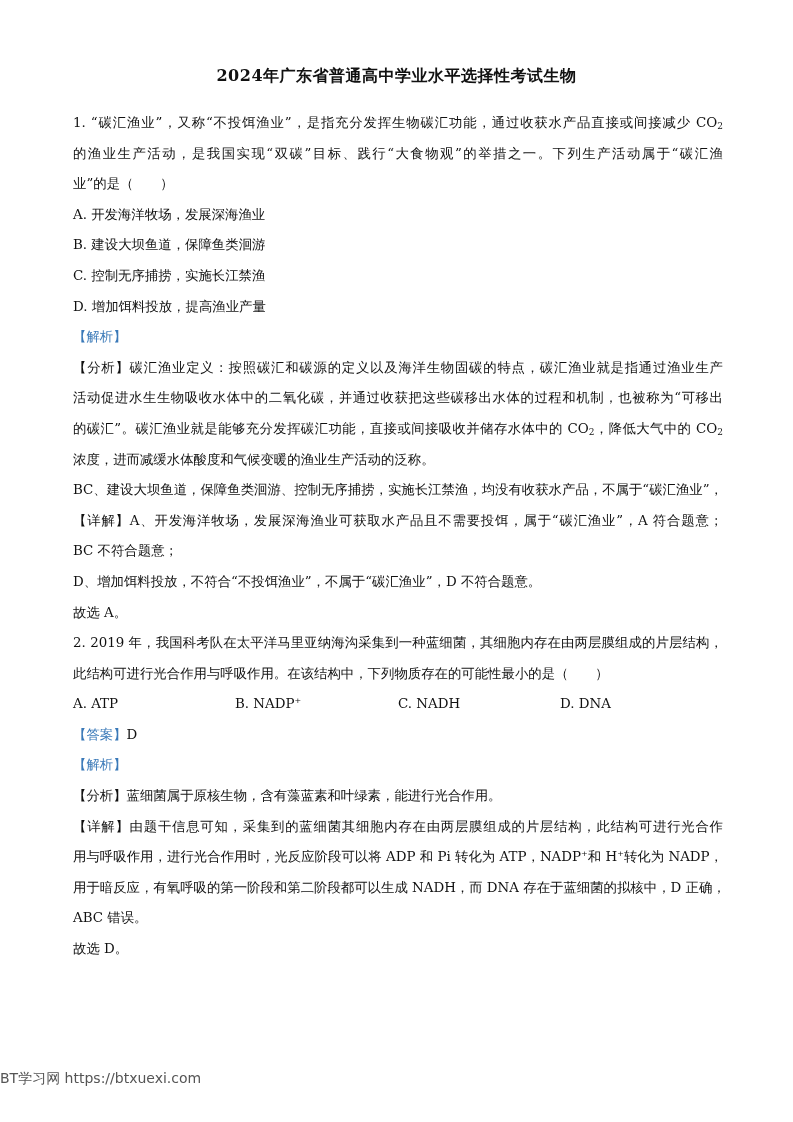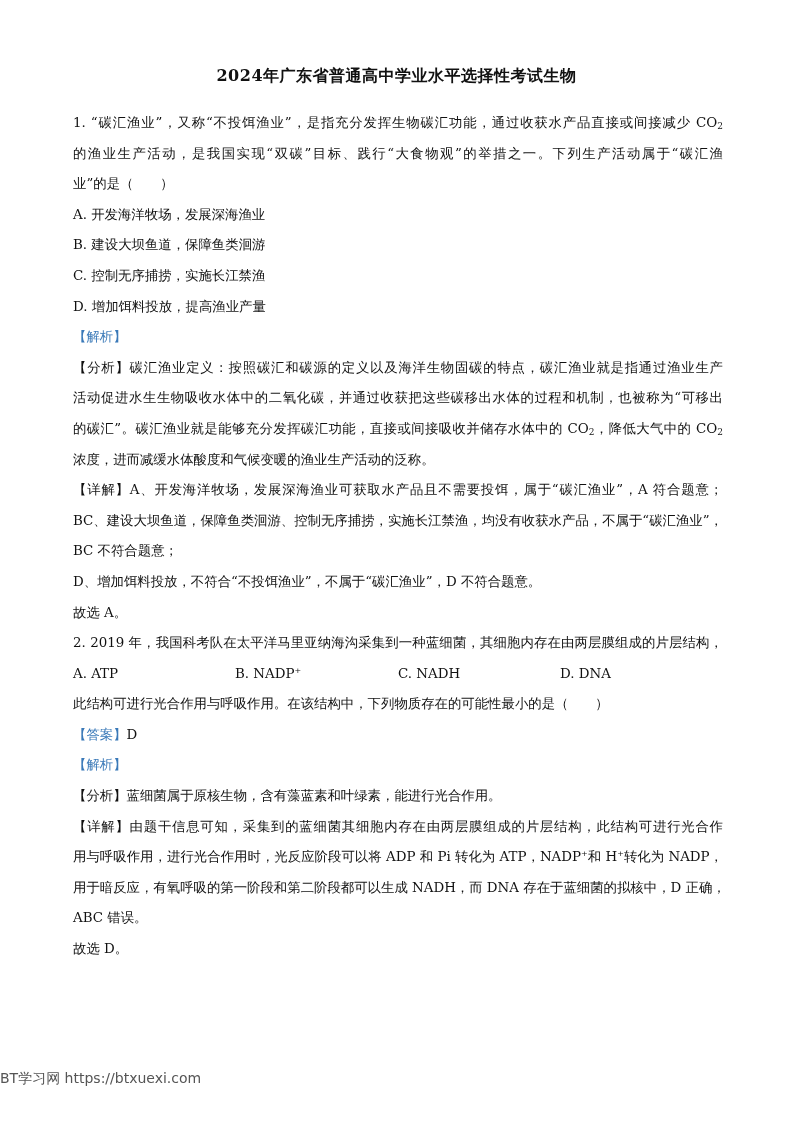--- a/index.html
+++ b/index.html
@@ -32,34 +32,34 @@
   <div class="line left">业”的是（　　）</div>
   <div class="line left">A.  开发海洋牧场，发展深海渔业</div>
   <div class="line left">B.  建设大坝鱼道，保障鱼类洄游</div>
   <div class="line left">C.  控制无序捕捞，实施长江禁渔</div>
   <div class="line left">D.  增加饵料投放，提高渔业产量</div>
   <div class="line left tag-blue">【解析】</div>
   <div class="line">【分析】碳汇渔业定义：按照碳汇和碳源的定义以及海洋生物固碳的特点，碳汇渔业就是指通过渔业生产</div>
   <div class="line">活动促进水生生物吸收水体中的二氧化碳，并通过收获把这些碳移出水体的过程和机制，也被称为“可移出</div>
   <div class="line"><span>的碳汇”。碳汇渔业就是能够充分发挥碳汇功能，直接或间接吸收并储存水体中的 CO</span><sub>2</sub><span>，降低大气中的 CO</span><sub>2</sub></div>
   <div class="line left">浓度，进而减缓水体酸度和气候变暖的渔业生产活动的泛称。</div>
+  <div class="line">BC、建设大坝鱼道，保障鱼类洄游、控制无序捕捞，实施长江禁渔，均没有收获水产品，不属于“碳汇渔业”，</div>
   <div class="line">【详解】A、开发海洋牧场，发展深海渔业可获取水产品且不需要投饵，属于“碳汇渔业”，A 符合题意；</div>
-  <div class="line">BC、建设大坝鱼道，保障鱼类洄游、控制无序捕捞，实施长江禁渔，均没有收获水产品，不属于“碳汇渔业”，</div>
   <div class="line left">BC 不符合题意；</div>
   <div class="line left">D、增加饵料投放，不符合“不投饵渔业”，不属于“碳汇渔业”，D 不符合题意。</div>
   <div class="line left">故选 A。</div>
 
   <div class="line">2. 2019 年，我国科考队在太平洋马里亚纳海沟采集到一种蓝细菌，其细胞内存在由两层膜组成的片层结构，</div>
+  <div class="line left">此结构可进行光合作用与呼吸作用。在该结构中，下列物质存在的可能性最小的是（　　）</div>
   <div class="line left opts">
     <span class="opt1"><span>A. ATP</span></span>
     <span class="opt2"><span>B. NADP</span><sup>+</sup></span>
     <span class="opt3"><span>C. NADH</span></span>
     <span><span>D. DNA</span></span>
   </div>
-  <div class="line left">此结构可进行光合作用与呼吸作用。在该结构中，下列物质存在的可能性最小的是（　　）</div>
   <div class="line left"><span class="tag-blue">【答案】</span><span>D</span></div>
   <div class="line left tag-blue">【解析】</div>
   <div class="line left">【分析】蓝细菌属于原核生物，含有藻蓝素和叶绿素，能进行光合作用。</div>
   <div class="line">【详解】由题干信息可知，采集到的蓝细菌其细胞内存在由两层膜组成的片层结构，此结构可进行光合作</div>
   <div class="line"><span>用与呼吸作用，进行光合作用时，光反应阶段可以将 ADP 和 Pi 转化为 ATP，NADP</span><sup>+</sup><span>和 H</span><sup>+</sup><span>转化为 NADP，</span></div>
   <div class="line">用于暗反应，有氧呼吸的第一阶段和第二阶段都可以生成 NADH，而 DNA 存在于蓝细菌的拟核中，D 正确，</div>
   <div class="line left">ABC 错误。</div>
   <div class="line left">故选 D。</div>
 </div>
 

